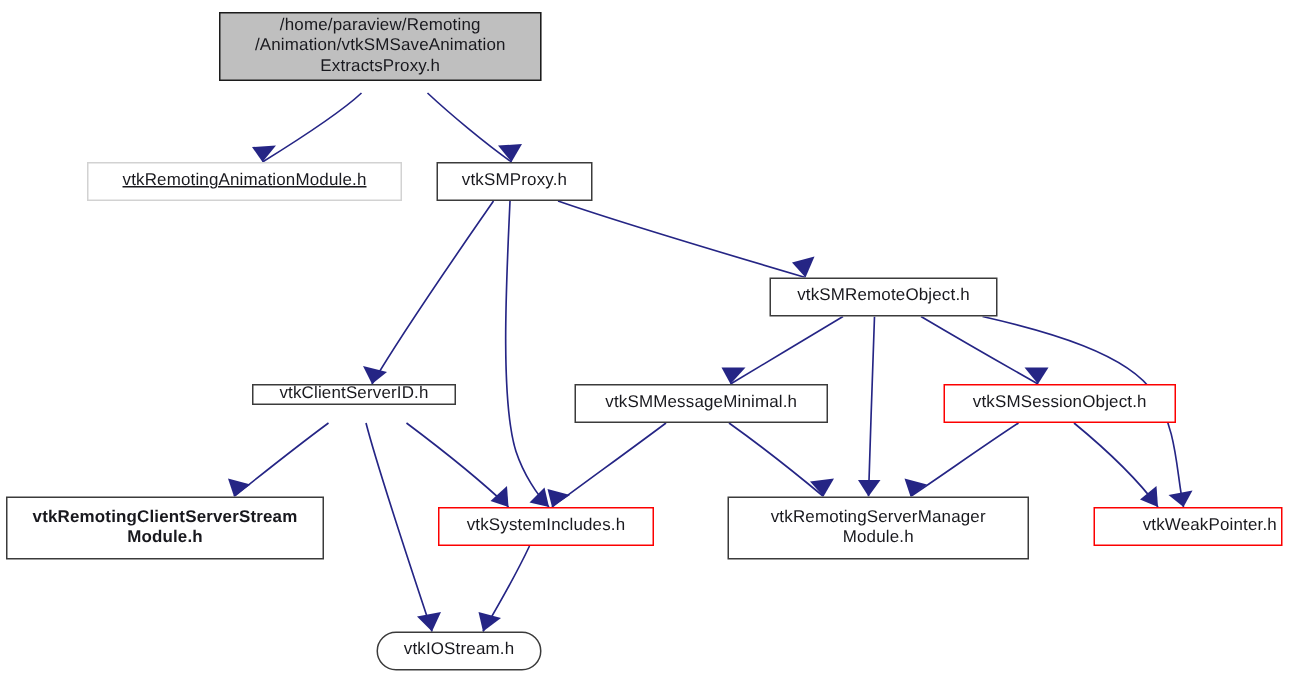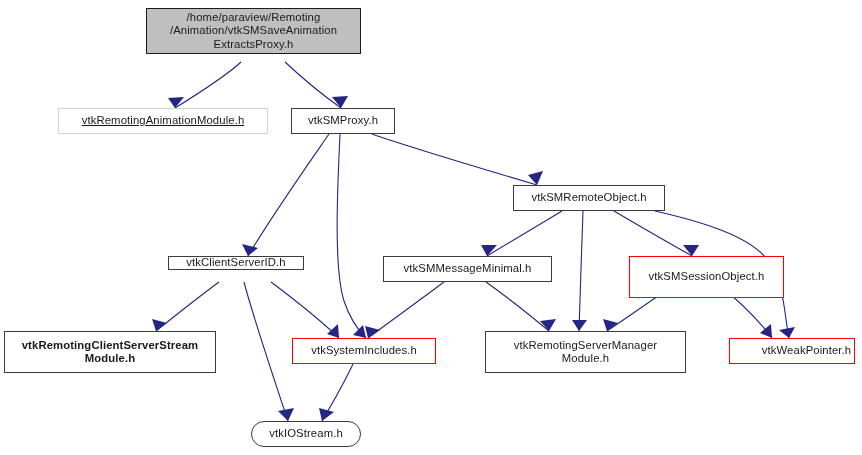--- a/index.html
+++ b/index.html
@@ -107,21 +107,21 @@
     </svg>
   <div id="nodes-layer">
       <div class="node root" style="left: 146px; top: 8px; width: 215px; height: 46px;"><span class="node-label">/home/paraview/Remoting
 /Animation/vtkSMSaveAnimation
 ExtractsProxy.h</span></div>
       <div class="node pale" style="left: 58px; top: 108px; width: 210px; height: 26px; text-decoration: underline;"><span class="node-label">vtkRemotingAnimationModule.h</span></div>
       <div class="node dark" style="left: 291px; top: 108px; width: 104px; height: 26px;"><span class="node-label">vtkSMProxy.h</span></div>
       <div class="node dark" style="left: 513px; top: 185px; width: 152px; height: 26px;"><span class="node-label">vtkSMRemoteObject.h</span></div>
       <div class="node dark" style="left: 168px; top: 256px; width: 136px; height: 14px;"><span class="node-label">vtkClientServerID.h</span></div>
       <div class="node dark" style="left: 383px; top: 256px; width: 169px; height: 26px;"><span class="node-label">vtkSMMessageMinimal.h</span></div>
-      <div class="node red" style="left: 629px; top: 256px; width: 155px; height: 42px;"><span class="node-label">vtkSMSessionObject.h</span></div>
+      <div class="node red" style="left: 629px; top: 256px; width: 155px; height: 26px;"><span class="node-label">vtkSMSessionObject.h</span></div>
       <div class="node dark" style="left: 4px; top: 331px; width: 212px; height: 42px; font-weight: bold;"><span class="node-label">vtkRemotingClientServerStream
 Module.h</span></div>
       <div class="node red" style="left: 292px; top: 338px; width: 144px; height: 26px; justify-content: center;"><span class="node-label">vtkSystemIncludes.h</span></div>
       <div class="node dark" style="left: 485px; top: 331px; width: 201px; height: 42px;"><span class="node-label">vtkRemotingServerManager
 Module.h</span></div>
       <div class="node red" style="left: 729px; top: 338px; width: 126px; height: 26px; padding-left: 29px;"><span class="node-label">vtkWeakPointer.h</span></div>
       <div class="node dark" style="left: 251px; top: 421px; width: 110px; height: 26px; border-radius: 13px;"><span class="node-label">vtkIOStream.h</span></div>
     </div>
 </div>
 

